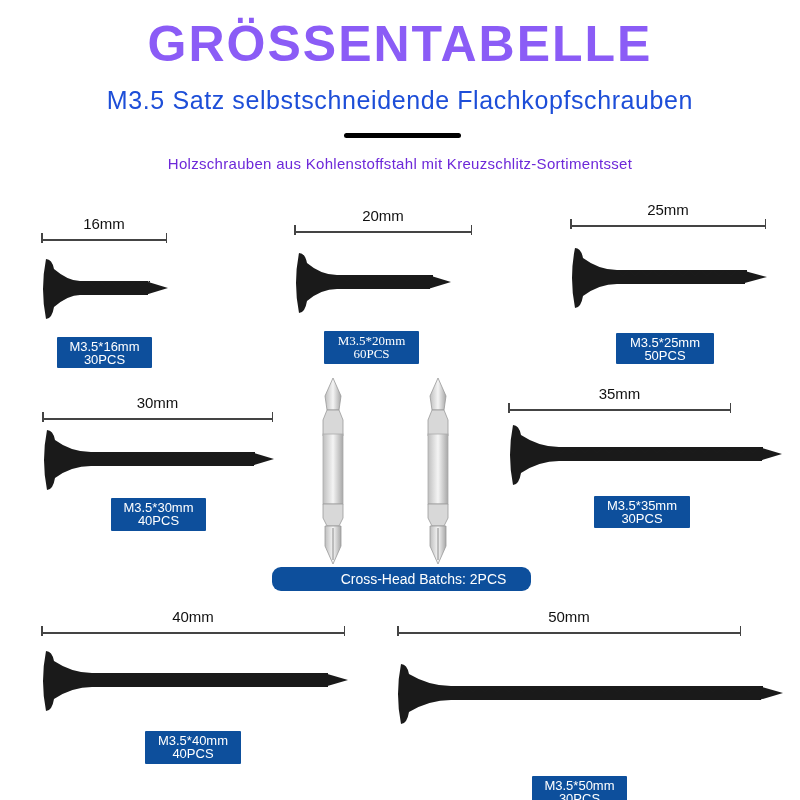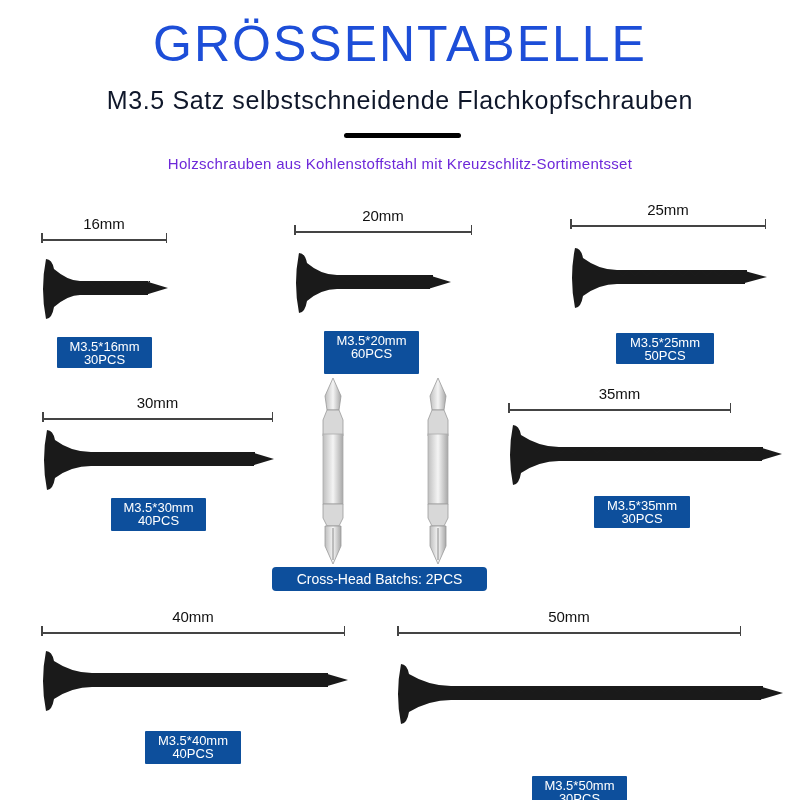--- a/index.html
+++ b/index.html
@@ -1,30 +1,30 @@
 <!DOCTYPE html>
 <html><head>
 <meta charset="utf-8">
 <style>
   html, body { margin: 0; padding: 0; background: #ffffff; }
   body { width: 800px; height: 800px; position: relative; overflow: hidden; font-family: "Liberation Sans", sans-serif; }
-  .title { position: absolute; top: 14px; left: 0; width: 800px; text-align: center; font-weight: normal; font-size: 50px; letter-spacing: 2px; color: #1d4ed8; line-height: 60px; }
-  .subtitle { position: absolute; top: 84px; left: 0; width: 800px; text-align: center; font-size: 25px; letter-spacing: 0.6px; color: #0f172a; line-height: 32px; }
+  .title { position: absolute; top: 14px; left: 0; width: 800px; text-align: center; font-weight: bold; font-size: 50px; letter-spacing: 2px; color: #8b5cf6; line-height: 60px; }
+  .subtitle { position: absolute; top: 84px; left: 0; width: 800px; text-align: center; font-size: 25px; letter-spacing: 0.6px; color: #1d4ed8; line-height: 32px; }
   .divider { position: absolute; top: 133px; left: 344px; width: 117px; height: 5px; background: #000; border-radius: 3px; }
   .desc { position: absolute; top: 155px; left: 0; width: 800px; text-align: center; font-size: 15px; color: #6d28d9; letter-spacing: 0.3px; }
   .item { position: absolute; }
   .dim { position: absolute; height: 12px; }
   .dim-label { position: absolute; top: -18px; left: 0; width: 100%; text-align: center; font-size: 15px; color: #111; }
   .dim-line { position: absolute; top: 6px; left: 0; right: 0; height: 1.5px; background: #444; }
   .dim-tick-l, .dim-tick-r { position: absolute; top: 0; width: 1.5px; height: 10px; background: #444; }
   .dim-tick-l { left: 0; } .dim-tick-r { right: 0; }
   .screw { position: absolute; }
   .badge { position: absolute; background: #0d4f9c; color: #fff; border-radius: 1px; text-align: center; font-size: 13px; line-height: 13px; padding: 3px 6px 3px 6px; box-sizing: border-box; }
   .badge div { white-space: nowrap; }
-  .bits-badge { position: absolute; left: 272px; top: 567px; width: 215px; height: 24px; background: #0d4f9c; color: #fff; border-radius: 4px; text-align: center; font-size: 14px; line-height: 24px; }
+  .bits-badge { position: absolute; left: 272px; top: 567px; width: 215px; height: 24px; background: #0d4f9c; color: #fff; border-radius: 9px; text-align: center; font-size: 14px; line-height: 24px; padding-left: 44px; }
   .bit { position: absolute; }
 </style>
 </head>
 <body>
 
 <div class="title">GRÖSSENTABELLE</div>
 <div class="subtitle">M3.5 Satz selbstschneidende Flachkopfschrauben</div>
 <div class="divider"></div>
 <div class="desc">Holzschrauben aus Kohlenstoffstahl mit Kreuzschlitz-Sortimentsset</div>
 
@@ -61,21 +61,21 @@
     <div class="dim-line"></div>
       <div class="dim-tick-l"></div>
       <div class="dim-tick-r"></div>
   </div>
   <svg class="screw" style="left:293px; top:251px;" width="160" height="64" viewBox="0 0 160 64">
     <path d="M6 2 Q0 32 6 62 Q12 62 14 50 Q28 38 44 38 L44 24 Q28 24 14 12 Q12 2 6 2 Z" fill="#1a1a1a"></path>
     <rect x="42" y="24" width="95" height="14" fill="#1a1a1a"></rect>
     <rect x="44" y="18" width="96" height="26" fill="url(#thread)"></rect>
     <path d="M135 24 L158 31 L135 38 Z" fill="#1a1a1a"></path>
   </svg>
-  <div class="badge" style="left:324px; top:331px; width:95px; height:43px;">
+  <div class="badge" style="left:324px; top:331px; width:95px; height:33px;font-family:Liberation Serif, serif;">
     <div>M3.5*20mm</div>
     <div>60PCS</div>
   </div>
 </div>
 
 <div class="item">
   <div class="dim" style="left:570px; top:219px; width:196px;">
     <div class="dim-label">25mm</div>
     <div class="dim-line"></div>
       <div class="dim-tick-l"></div>

